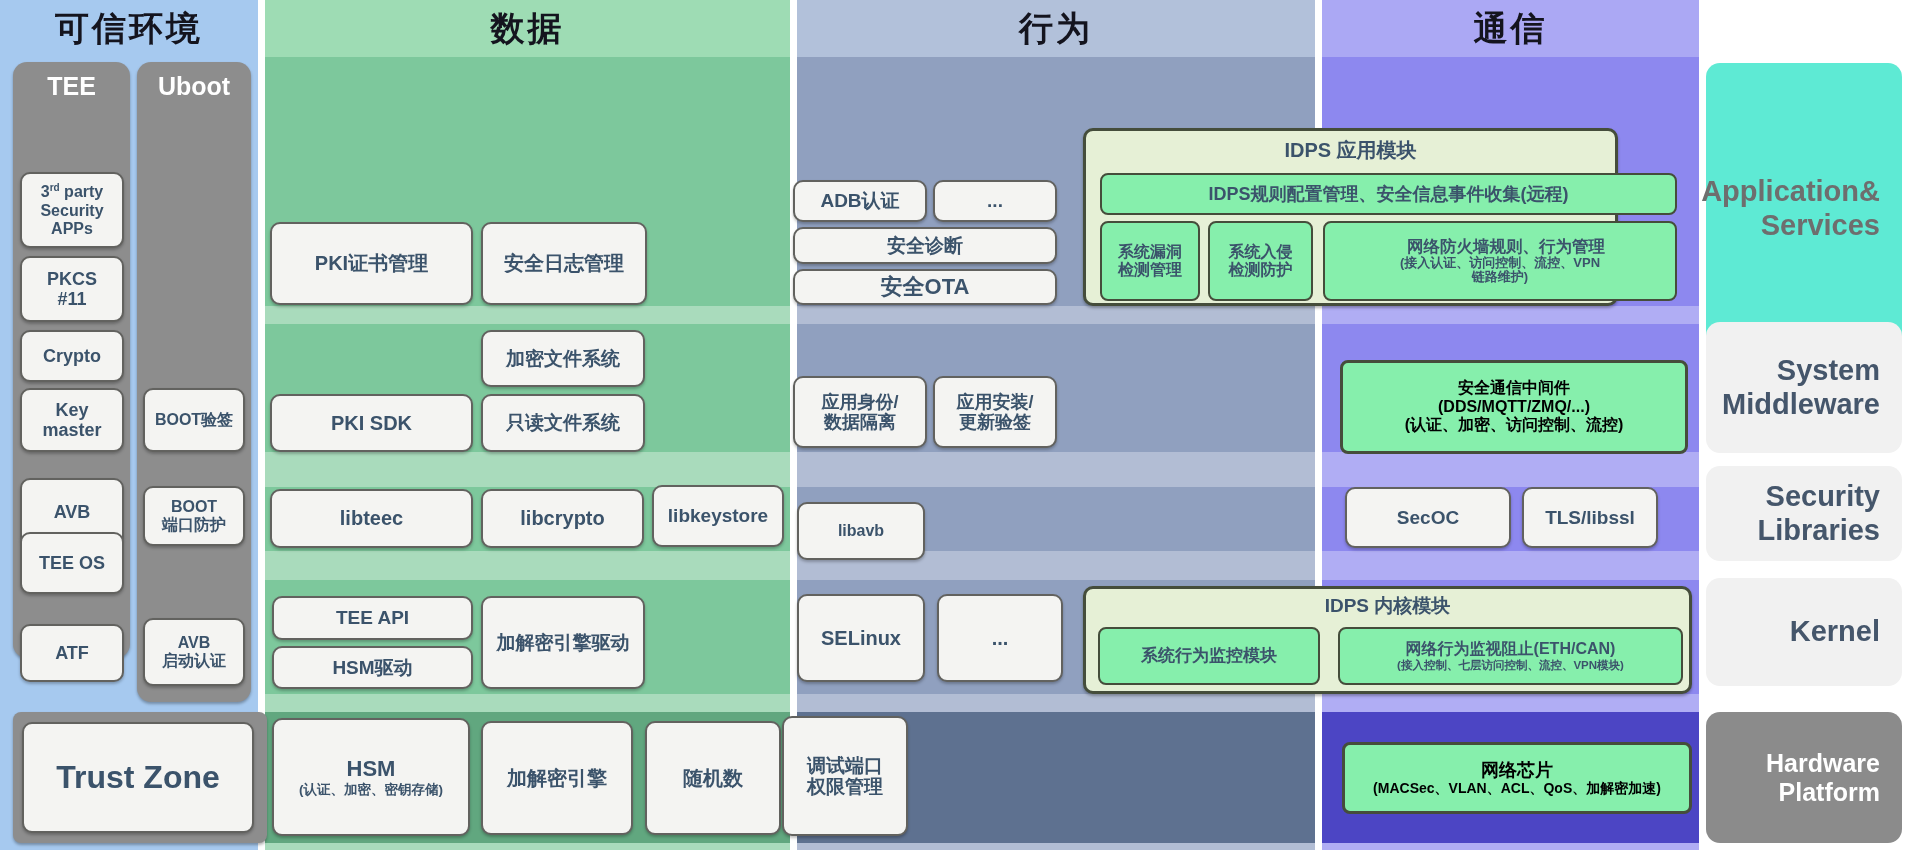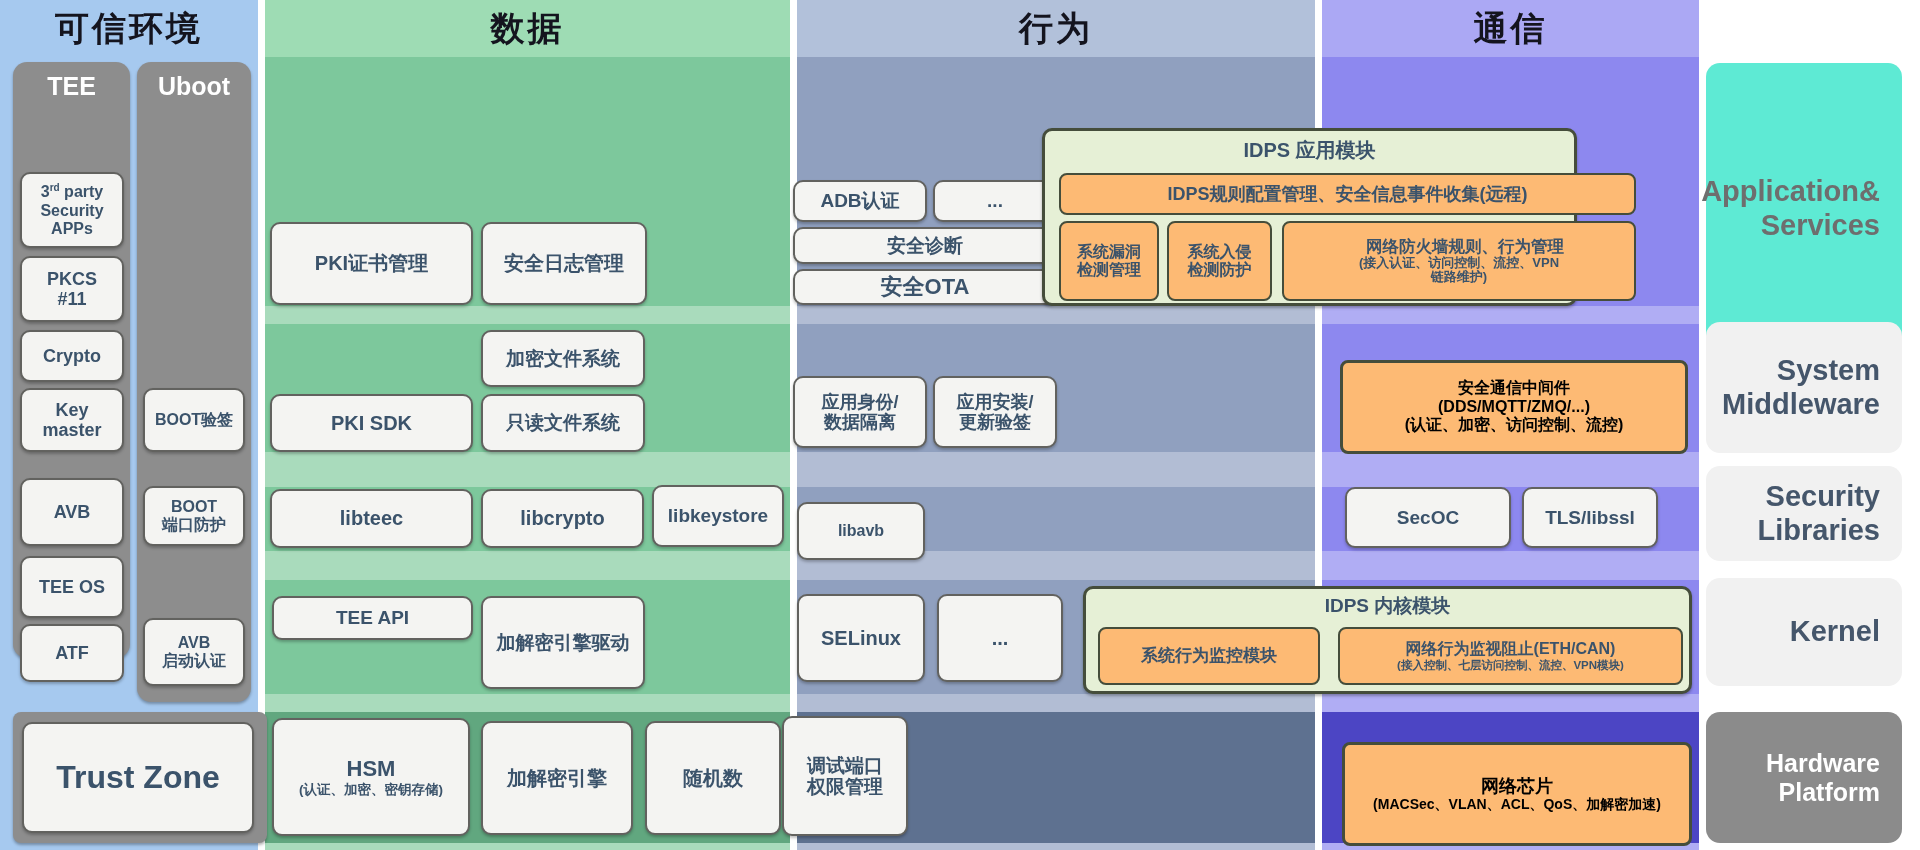--- a/index.html
+++ b/index.html
@@ -8,21 +8,21 @@
   .colbg{position:absolute;top:0;height:850px;}
   .hdr{position:absolute;top:0;height:57px;display:flex;align-items:center;justify-content:center;
        font-size:34px;font-weight:900;color:#14141e;letter-spacing:3px;}
   .pillar{position:absolute;background:#8d8d8d;border-radius:14px;box-shadow:0 2px 3px rgba(0,0,0,.3);}
   .ptitle{position:absolute;left:0;right:0;top:10px;text-align:center;color:#ffffff;font-size:25px;font-weight:bold;}
   .wbox{position:absolute;background:#f4f4f2;border:2px solid #62625f;border-radius:10px;
         display:flex;flex-direction:column;align-items:center;justify-content:center;text-align:center;
         color:#3b536b;font-weight:bold;line-height:1.12;box-shadow:0 2px 3px rgba(0,0,0,.25);box-sizing:border-box;}
   .gbox{position:absolute;background:#e6f0d6;border:3px solid #454d3b;border-radius:10px;
         color:#3b536b;box-sizing:border-box;box-shadow:0 2px 3px rgba(0,0,0,.3);}
-  .ginner{position:absolute;background:#fdba74;border:2px solid #454d3b;border-radius:8px;
+  .ginner{position:absolute;background:#86efac;border:2px solid #454d3b;border-radius:8px;
         display:flex;flex-direction:column;align-items:center;justify-content:center;text-align:center;
         line-height:1.15;box-sizing:border-box;}
   .gtitle{position:absolute;left:0;right:0;text-align:center;font-weight:bold;}
   .pre{white-space:pre-line;}
   .rlabel{position:absolute;left:1706px;width:196px;border-radius:14px;
         display:flex;align-items:center;justify-content:flex-end;text-align:right;
         padding-right:22px;box-sizing:border-box;font-weight:bold;line-height:1.15;}
   sup{font-size:10px;}
 </style>
 </head>
@@ -79,21 +79,21 @@
     <span><span>3</span><sup>rd</sup><span class="pre"> party
 Security
 APPs</span></span>
   </div>
   <div class="wbox pre" style="left:20px;top:256px;width:104px;height:66px;font-size:18px;">PKCS
 #11</div>
   <div class="wbox" style="left:20px;top:330px;width:104px;height:52px;font-size:18px;">Crypto</div>
   <div class="wbox pre" style="left:20px;top:388px;width:104px;height:64px;font-size:18px;">Key
 master</div>
   <div class="wbox" style="left:20px;top:478px;width:104px;height:68px;font-size:18px;">AVB</div>
-  <div class="wbox" style="left:20px;top:556px;width:104px;height:62px;font-size:18px;">TEE OS</div>
+  <div class="wbox" style="left:20px;top:532px;width:104px;height:62px;font-size:18px;">TEE OS</div>
   <div class="wbox" style="left:20px;top:624px;width:104px;height:58px;font-size:18px;">ATF</div>
 
   <div class="pillar" style="left:137px;top:62px;width:114px;height:640px;">
     <div class="ptitle">Uboot</div>
   </div>
   <div class="wbox" style="left:143px;top:388px;width:102px;height:64px;font-size:16px;">BOOT验签</div>
   <div class="wbox pre" style="left:143px;top:486px;width:102px;height:60px;font-size:16px;">BOOT
 端口防护</div>
   <div class="wbox pre" style="left:143px;top:618px;width:102px;height:68px;font-size:16px;">AVB
 启动认证</div>
@@ -103,34 +103,35 @@
 
   <div class="wbox" style="left:270px;top:222px;width:203px;height:83px;font-size:20px;">PKI证书管理</div>
   <div class="wbox" style="left:481px;top:222px;width:166px;height:83px;font-size:20px;">安全日志管理</div>
   <div class="wbox" style="left:481px;top:330px;width:164px;height:57px;font-size:19px;">加密文件系统</div>
   <div class="wbox" style="left:270px;top:394px;width:203px;height:58px;font-size:20px;">PKI SDK</div>
   <div class="wbox" style="left:481px;top:394px;width:164px;height:58px;font-size:19px;">只读文件系统</div>
   <div class="wbox" style="left:270px;top:489px;width:203px;height:59px;font-size:20px;">libteec</div>
   <div class="wbox" style="left:481px;top:489px;width:163px;height:59px;font-size:20px;">libcrypto</div>
   <div class="wbox" style="left:652px;top:485px;width:132px;height:62px;font-size:19px;word-break:break-all;padding:0 2px;">libkeystore</div>
   <div class="wbox" style="left:272px;top:596px;width:201px;height:44px;font-size:19px;">TEE API</div>
+  <div class="wbox" style="left:272px;top:646px;width:201px;height:43px;font-size:19px;">HSM驱动</div>
   <div class="wbox" style="left:481px;top:596px;width:164px;height:93px;font-size:19px;padding:0 8px;">加解密引擎驱动</div>
   <div class="wbox" style="left:272px;top:718px;width:198px;height:118px;">
     <span style="font-size:22px;">HSM</span>
     <span style="font-size:13.5px;padding:0 6px;">(认证、加密、密钥存储)</span>
   </div>
   <div class="wbox" style="left:481px;top:721px;width:152px;height:114px;font-size:20px;">加解密引擎</div>
   <div class="wbox" style="left:645px;top:721px;width:136px;height:114px;font-size:20px;">随机数</div>
 
   <div class="wbox" style="left:793px;top:180px;width:134px;height:42px;font-size:19px;">ADB认证</div>
   <div class="wbox" style="left:933px;top:180px;width:124px;height:42px;font-size:19px;">...</div>
   <div class="wbox" style="left:793px;top:227px;width:264px;height:37px;font-size:19px;">安全诊断</div>
   <div class="wbox" style="left:793px;top:269px;width:264px;height:36px;font-size:22px;">安全OTA</div>
 
-  <div class="gbox" style="left:1042px;top:128px;width:535px;height:178px;">
+  <div class="gbox" style="left:1083px;top:128px;width:535px;height:178px;">
     <span class="gtitle" style="top:6px;font-size:20px;">IDPS 应用模块</span>
     <div class="ginner" style="left:14px;top:42px;width:577px;height:42px;font-size:18px;">IDPS规则配置管理、安全信息事件收集(远程)</div>
     <div class="ginner pre" style="left:14px;top:90px;width:100px;height:80px;font-size:16px;">系统漏洞
 检测管理</div>
     <div class="ginner pre" style="left:122px;top:90px;width:105px;height:80px;font-size:16px;">系统入侵
 检测防护</div>
     <div class="ginner" style="left:237px;top:90px;width:354px;height:80px;">
       <span style="font-size:16.5px;margin-left:12px;">网络防火墙规则、行为管理</span>
       <span class="pre" style="font-size:13px;">(接入认证、访问控制、流控、VPN
 链路维护)</span>
@@ -155,18 +156,18 @@
   </div>
 
   <div class="wbox pre" style="left:782px;top:716px;width:126px;height:120px;font-size:19px;">调试端口
 权限管理</div>
 
   <div class="ginner pre" style="left:1340px;top:360px;width:348px;height:94px;font-size:16px;border-width:3px;">安全通信中间件
 (DDS/MQTT/ZMQ/...)
 (认证、加密、访问控制、流控)</div>
   <div class="wbox" style="left:1345px;top:487px;width:166px;height:61px;font-size:19px;">SecOC</div>
   <div class="wbox" style="left:1522px;top:487px;width:136px;height:61px;font-size:19px;">TLS/libssl</div>
-  <div class="ginner" style="left:1342px;top:742px;width:350px;height:104px;border-width:3px;">
+  <div class="ginner" style="left:1342px;top:742px;width:350px;height:72px;border-width:3px;">
     <span style="font-size:18px;">网络芯片</span>
     <span style="font-size:14px;padding:0 10px;">(MACSec、VLAN、ACL、QoS、加解密加速)</span>
   </div>
 
 </div>
 
 </body></html>

